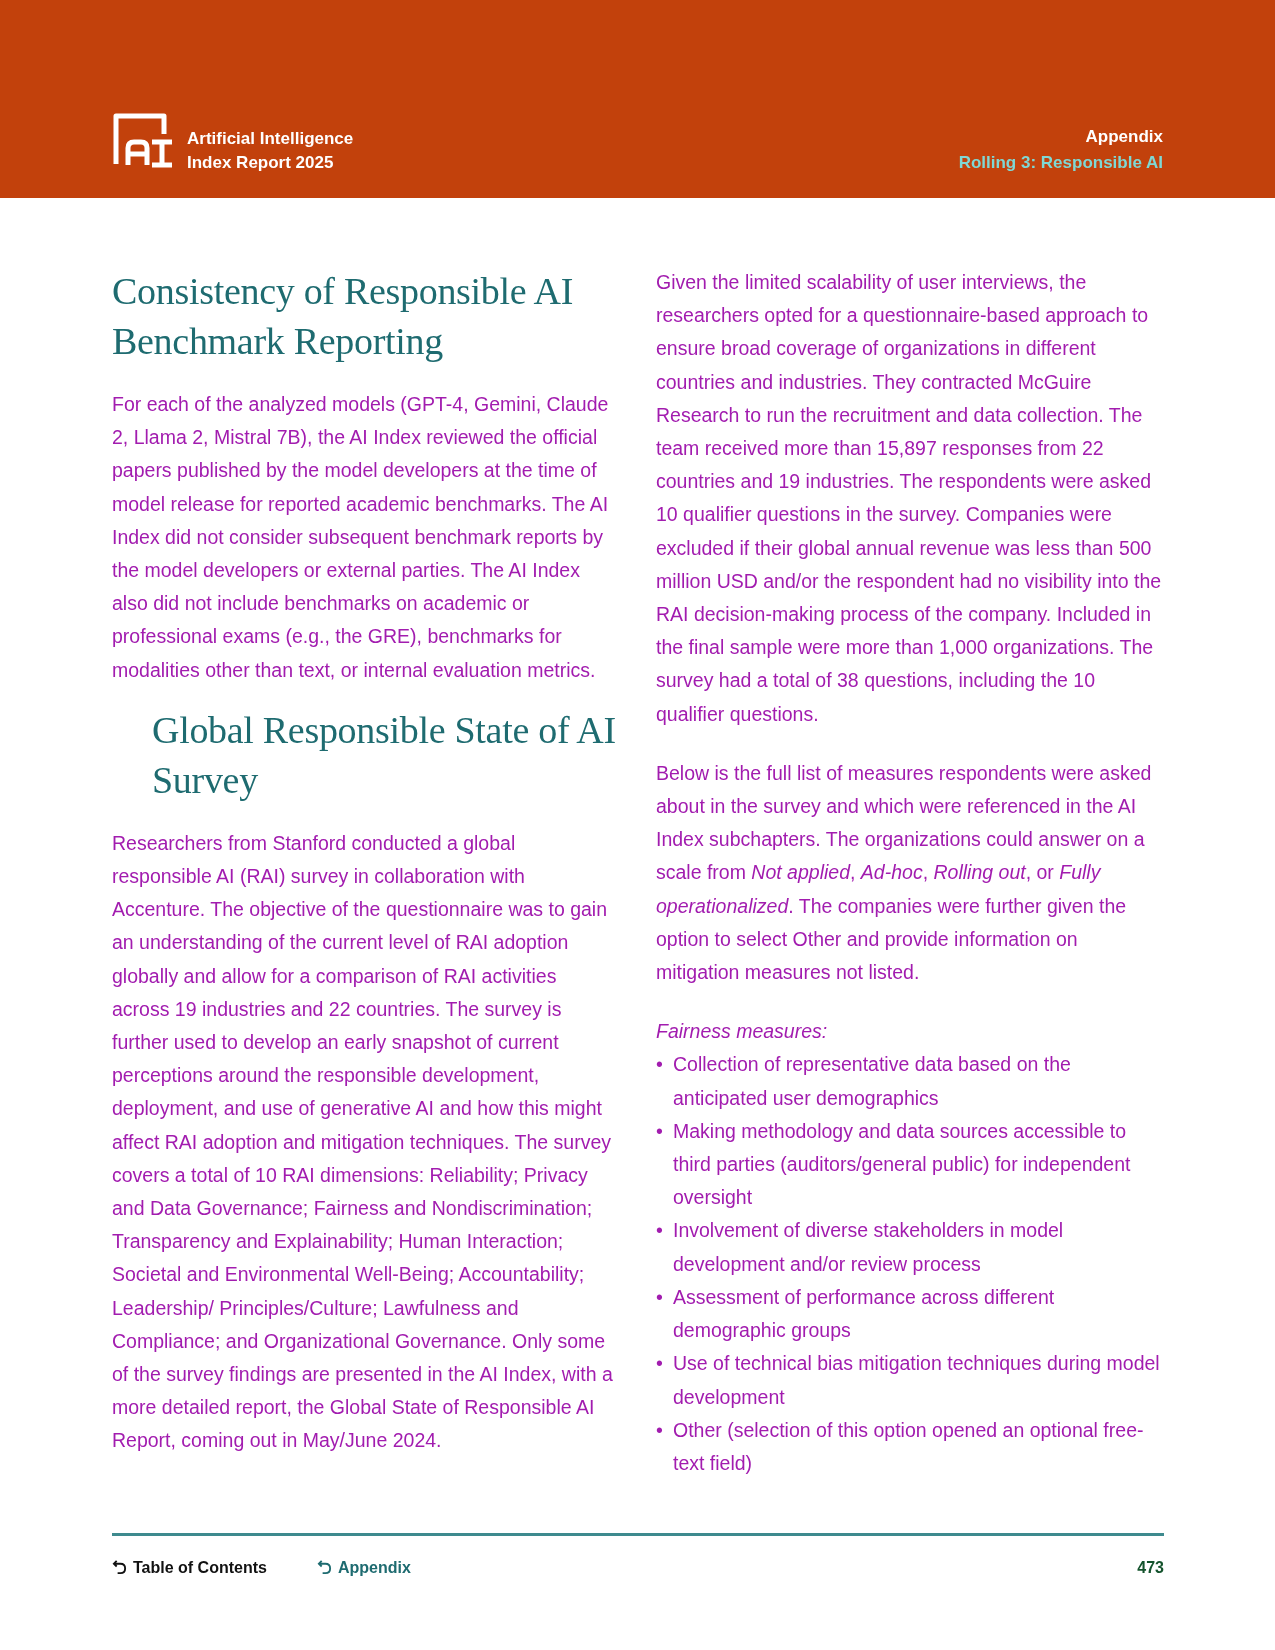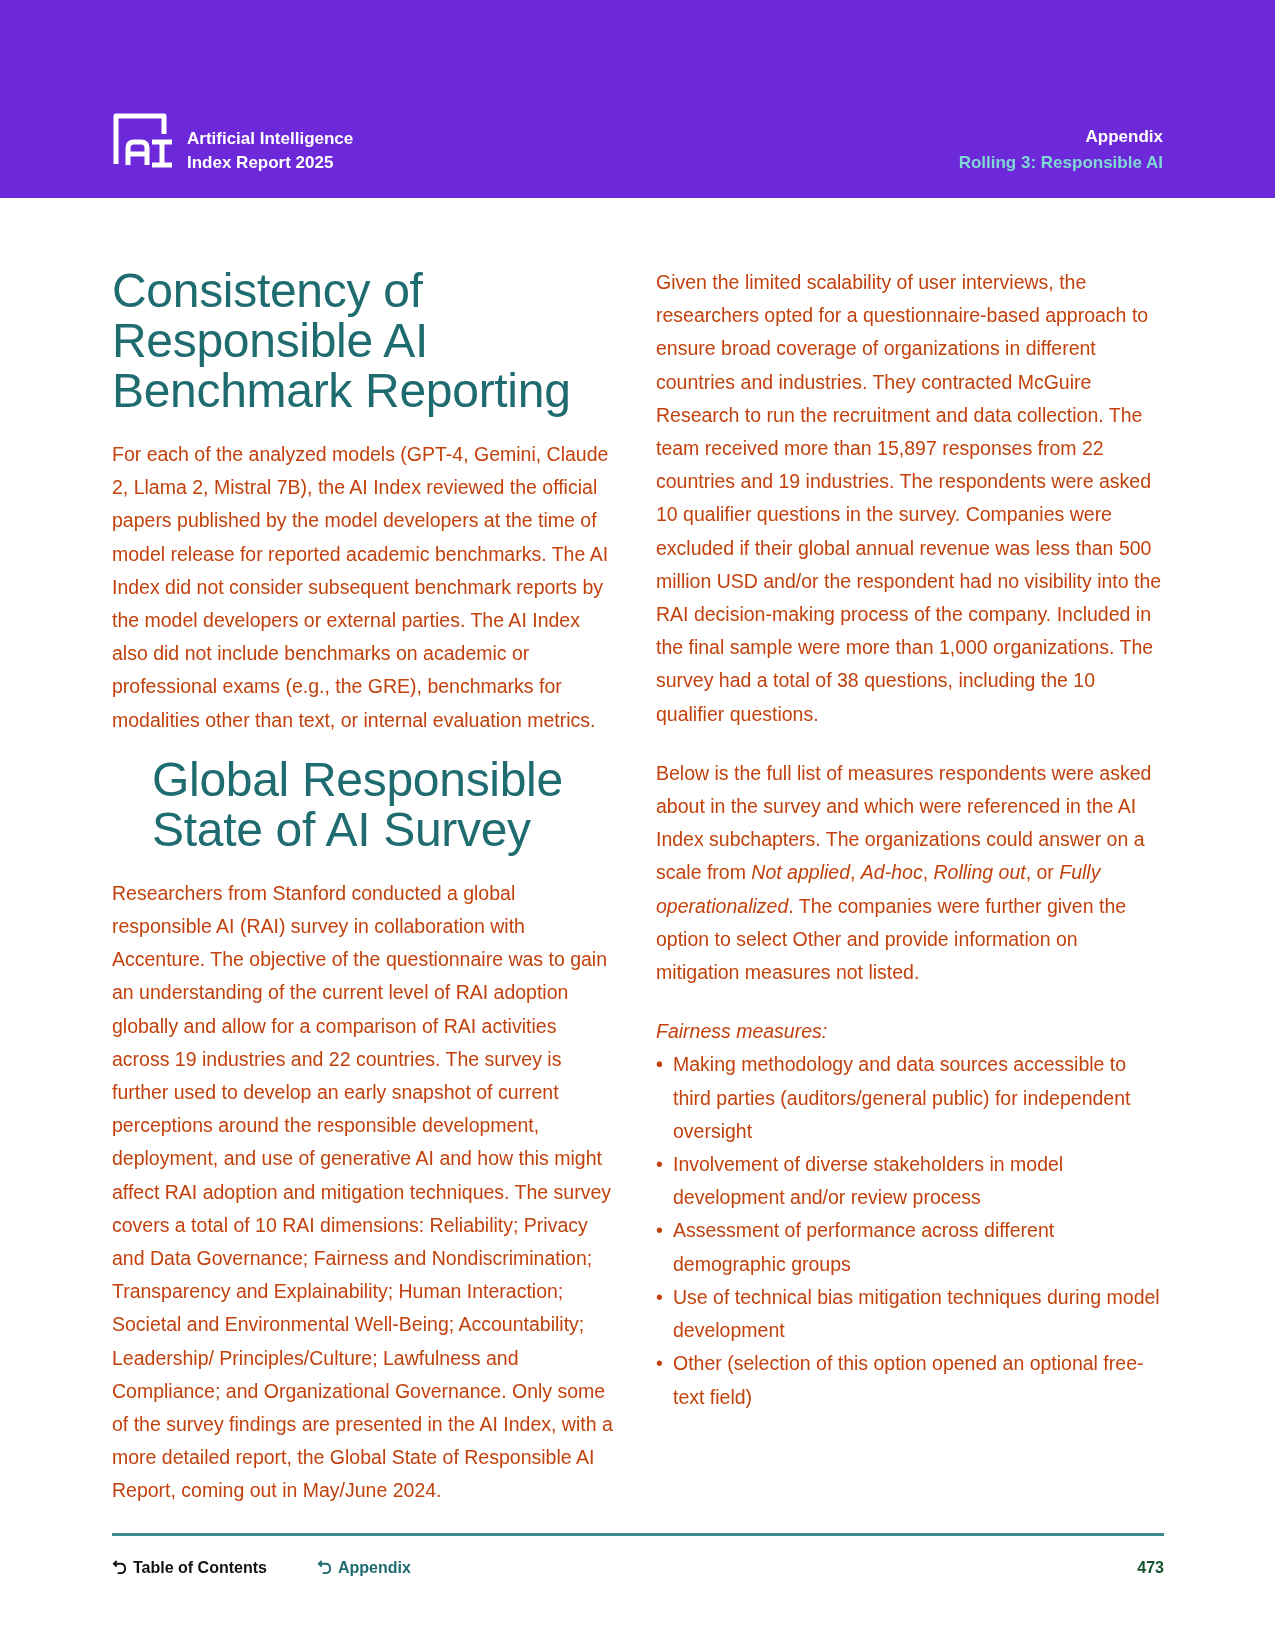--- a/index.html
+++ b/index.html
@@ -1,38 +1,38 @@
 <!DOCTYPE html>
 <html><head>
 <meta charset="utf-8">
 <style>
   * { box-sizing: border-box; margin: 0; padding: 0; }
   html, body { width: 1275px; height: 1650px; background: #ffffff; }
   body { font-family: "Liberation Sans", sans-serif; color: #111111; position: relative; overflow: hidden; }
 
   .header {
     position: absolute; left: 0; top: 0; width: 1275px; height: 198px;
-    background: #6d28d9;
+    background: #c2410c;
   }
   .logo { position: absolute; left: 112px; top: 112px; width: 62px; height: 56px; }
   .brand { position: absolute; left: 187px; top: 127px; color: #ffffff; font-weight: bold; font-size: 17px; line-height: 24px; }
   .chapter { position: absolute; right: 112px; top: 124px; text-align: right; font-weight: bold; font-size: 17px; line-height: 26px; }
   .chapter .appendix { color: #ffffff; }
   .chapter .chap { color: #7fd8d4; }
 
   .col { position: absolute; top: 266px; width: 505px; }
   .col-left { left: 112px; }
   .col-right { left: 656px; width: 510px; }
 
   h2 {
-    font-family: Liberation Sans, sans-serif; font-weight: normal;
-    color: #1e6b70; font-size: 48px; line-height: 50px; letter-spacing: -0.3px;
+    font-family: Liberation Serif, serif; font-weight: normal;
+    color: #1e6b70; font-size: 38px; line-height: 50px; letter-spacing: -0.3px;
   }
   p, li, .sub {
-    font-size: 19.5px; line-height: 33.2px; color: #c2410c;
+    font-size: 19.5px; line-height: 33.2px; color: #a21caf;
   }
   .col-left h2.first { margin-bottom: 22px; }
   .col-left p.p1 { margin-bottom: 18px; }
   .col-left h2.second { margin-bottom: 22px; margin-left: 40px; }
   .col-right p { margin-bottom: 26px; }
   .col-right p.first { margin-top: 0; }
   .sub { font-style: italic; }
   ul { list-style: none; }
   li { position: relative; padding-left: 17px; }
   li .bullet { position: absolute; left: 0; top: 0; }
@@ -69,21 +69,21 @@
   <p class="p1">For each of the analyzed models (GPT-4, Gemini, Claude 2, Llama 2, Mistral 7B), the AI Index reviewed the official papers published by the model developers at the time of model release for reported academic benchmarks. The AI Index did not consider subsequent benchmark reports by the model developers or external parties. The AI Index also did not include benchmarks on academic or professional exams (e.g., the GRE), benchmarks for modalities other than text, or internal evaluation metrics.</p>
   <h2 class="second">Global Responsible State of AI Survey</h2>
   <p>Researchers from Stanford conducted a global responsible AI (RAI) survey in collaboration with Accenture. The objective of the questionnaire was to gain an understanding of the current level of RAI adoption globally and allow for a comparison of RAI activities across 19 industries and 22 countries. The survey is further used to develop an early snapshot of current perceptions around the responsible development, deployment, and use of generative AI and how this might affect RAI adoption and mitigation techniques. The survey covers a total of 10 RAI dimensions: Reliability; Privacy and Data Governance; Fairness and Nondiscrimination; Transparency and Explainability; Human Interaction; Societal and Environmental Well-Being; Accountability; Leadership/ Principles/Culture; Lawfulness and Compliance; and Organizational Governance. Only some of the survey findings are presented in the AI Index, with a more detailed report, the Global State of Responsible AI Report, coming out in May/June 2024.</p>
 </div>
 
 <div class="col col-right">
   <p class="first">Given the limited scalability of user interviews, the researchers opted for a questionnaire-based approach to ensure broad coverage of organizations in different countries and industries. They contracted McGuire Research to run the recruitment and data collection. The team received more than 15,897 responses from 22 countries and 19 industries. The respondents were asked 10 qualifier questions in the survey. Companies were excluded if their global annual revenue was less than 500 million USD and/or the respondent had no visibility into the RAI decision-making process of the company. Included in the final sample were more than 1,000 organizations. The survey had a total of 38 questions, including the 10 qualifier questions.</p>
   <p><span>Below is the full list of measures respondents were asked about in the survey and which were referenced in the AI Index subchapters. The organizations could answer on a scale from </span><em>Not applied</em><span>, </span><em>Ad-hoc</em><span>, </span><em>Rolling out</em><span>, or </span><em>Fully operationalized</em><span>. The companies were further given the option to select Other and provide information on mitigation measures not listed.</span></p>
   <div class="sub">Fairness measures:</div>
   <ul>
-    <li><span class="bullet">•</span></li>
+    <li><span class="bullet">•</span><span>Collection of representative data based on the anticipated user demographics</span></li>
     <li><span class="bullet">•</span><span>Making methodology and data sources accessible to third parties (auditors/general public) for independent oversight</span></li>
     <li><span class="bullet">•</span><span>Involvement of diverse stakeholders in model development and/or review process</span></li>
     <li><span class="bullet">•</span><span>Assessment of performance across different demographic groups</span></li>
     <li><span class="bullet">•</span><span>Use of technical bias mitigation techniques during model development</span></li>
     <li><span class="bullet">•</span><span>Other (selection of this option opened an optional free-text field)</span></li>
   </ul>
 </div>
 
 <div class="footer-rule"></div>
 <div class="footer">

